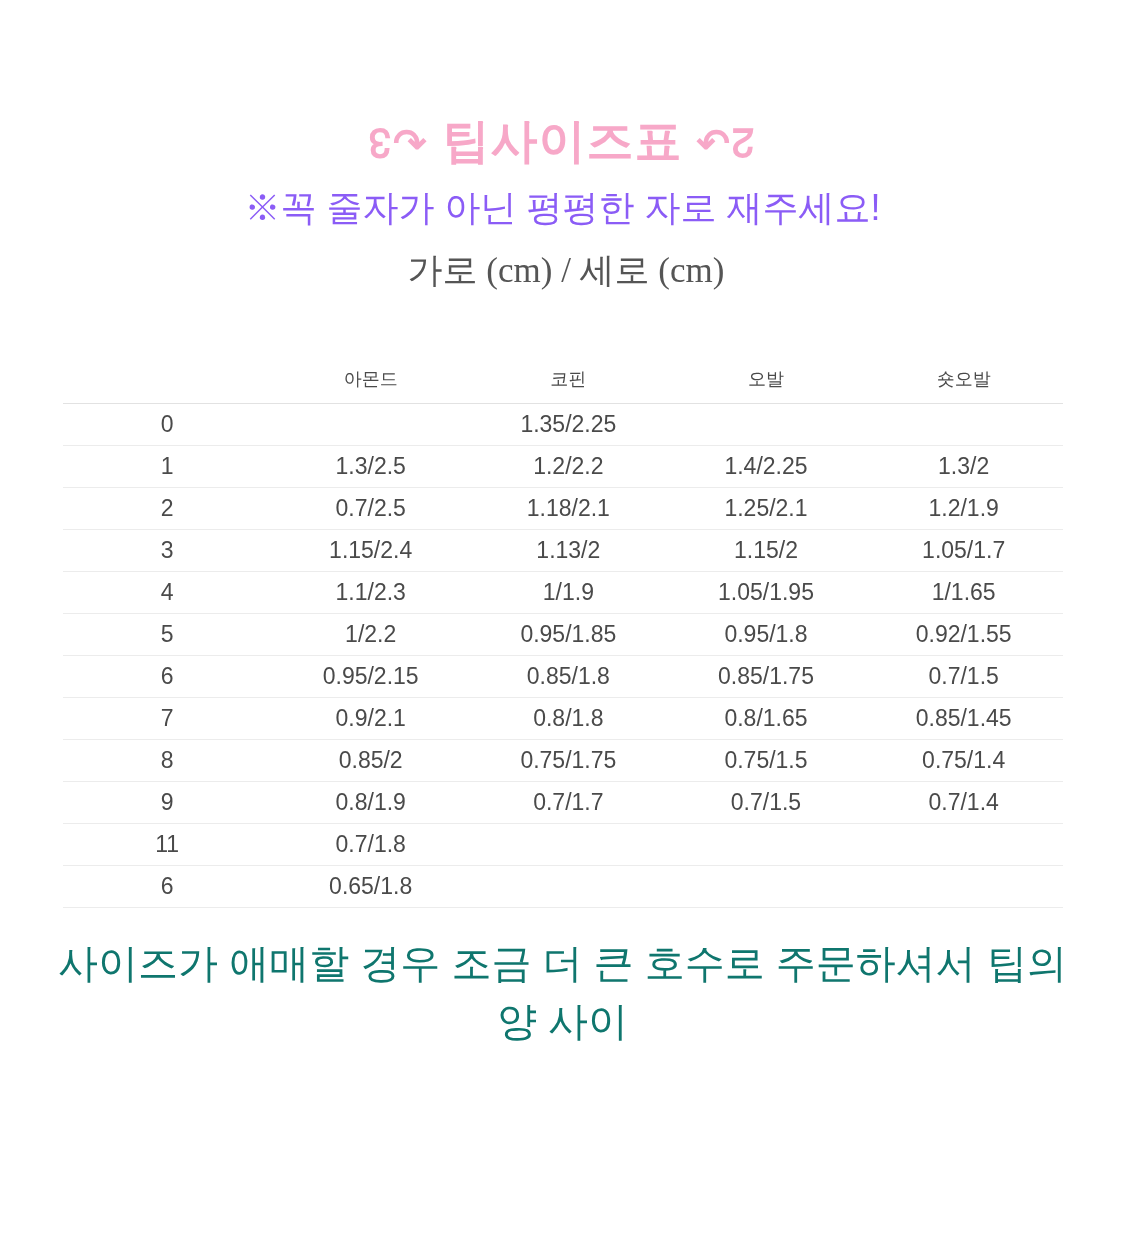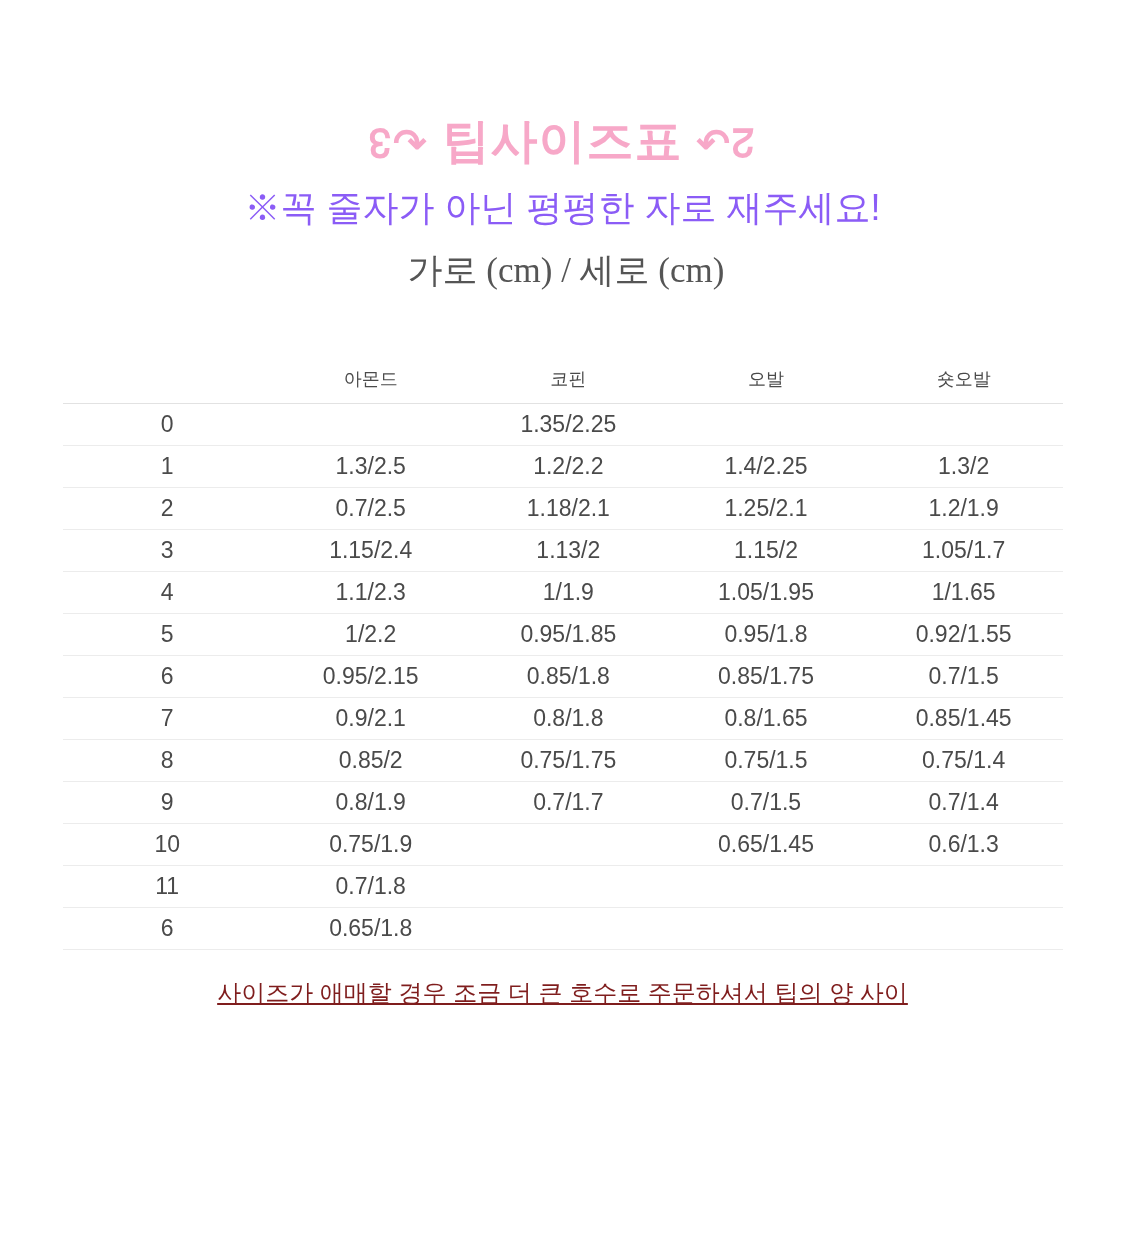--- a/index.html
+++ b/index.html
@@ -91,24 +91,23 @@
   }
   table.size-table td.idx {
     color: #4a4a4a;
   }
 
   
   .note {
     margin: 26px auto 0 auto;
     width: 1020px;
     text-align: center;
-    font-size: 24px;
+    font-size: 40px;
     line-height: 1.45;
-    color: #7f1d1d;
-    text-decoration: underline;
+    color: #0f766e;
   }
   .note p { margin: 0; }
 </style>
 </head>
 <body>
 
 <div class="page">
 
   <div class="header">
     <h1 class="title">
@@ -203,27 +202,20 @@
           <td>0.75/1.4</td>
         </tr>
         <tr>
           <td class="idx">9</td>
           <td>0.8/1.9</td>
           <td>0.7/1.7</td>
           <td>0.7/1.5</td>
           <td>0.7/1.4</td>
         </tr>
         <tr>
-          <td class="idx">10</td>
-          <td>0.75/1.9</td>
-          <td></td>
-          <td>0.65/1.45</td>
-          <td>0.6/1.3</td>
-        </tr>
-        <tr>
           <td class="idx">11</td>
           <td>0.7/1.8</td>
           <td></td>
           <td></td>
           <td></td>
         </tr>
         <tr>
           <td class="idx">6</td>
           <td>0.65/1.8</td>
           <td></td>

